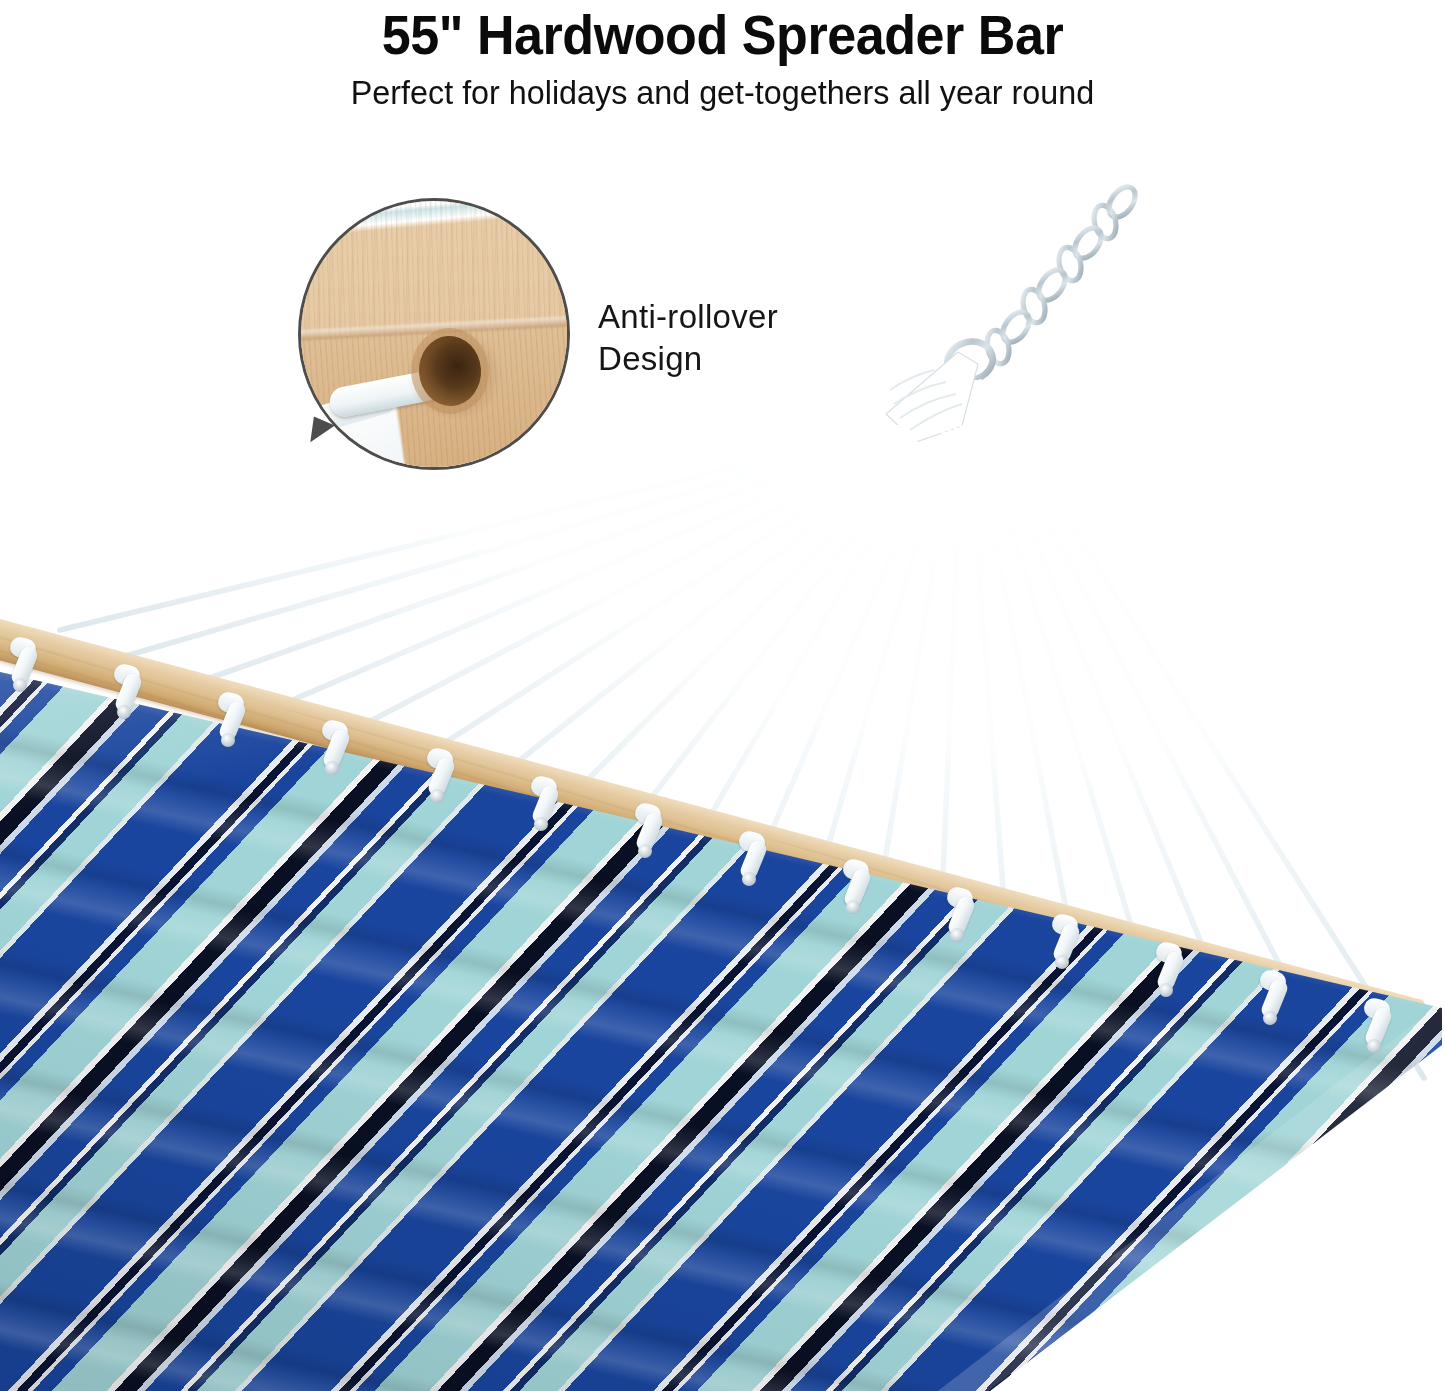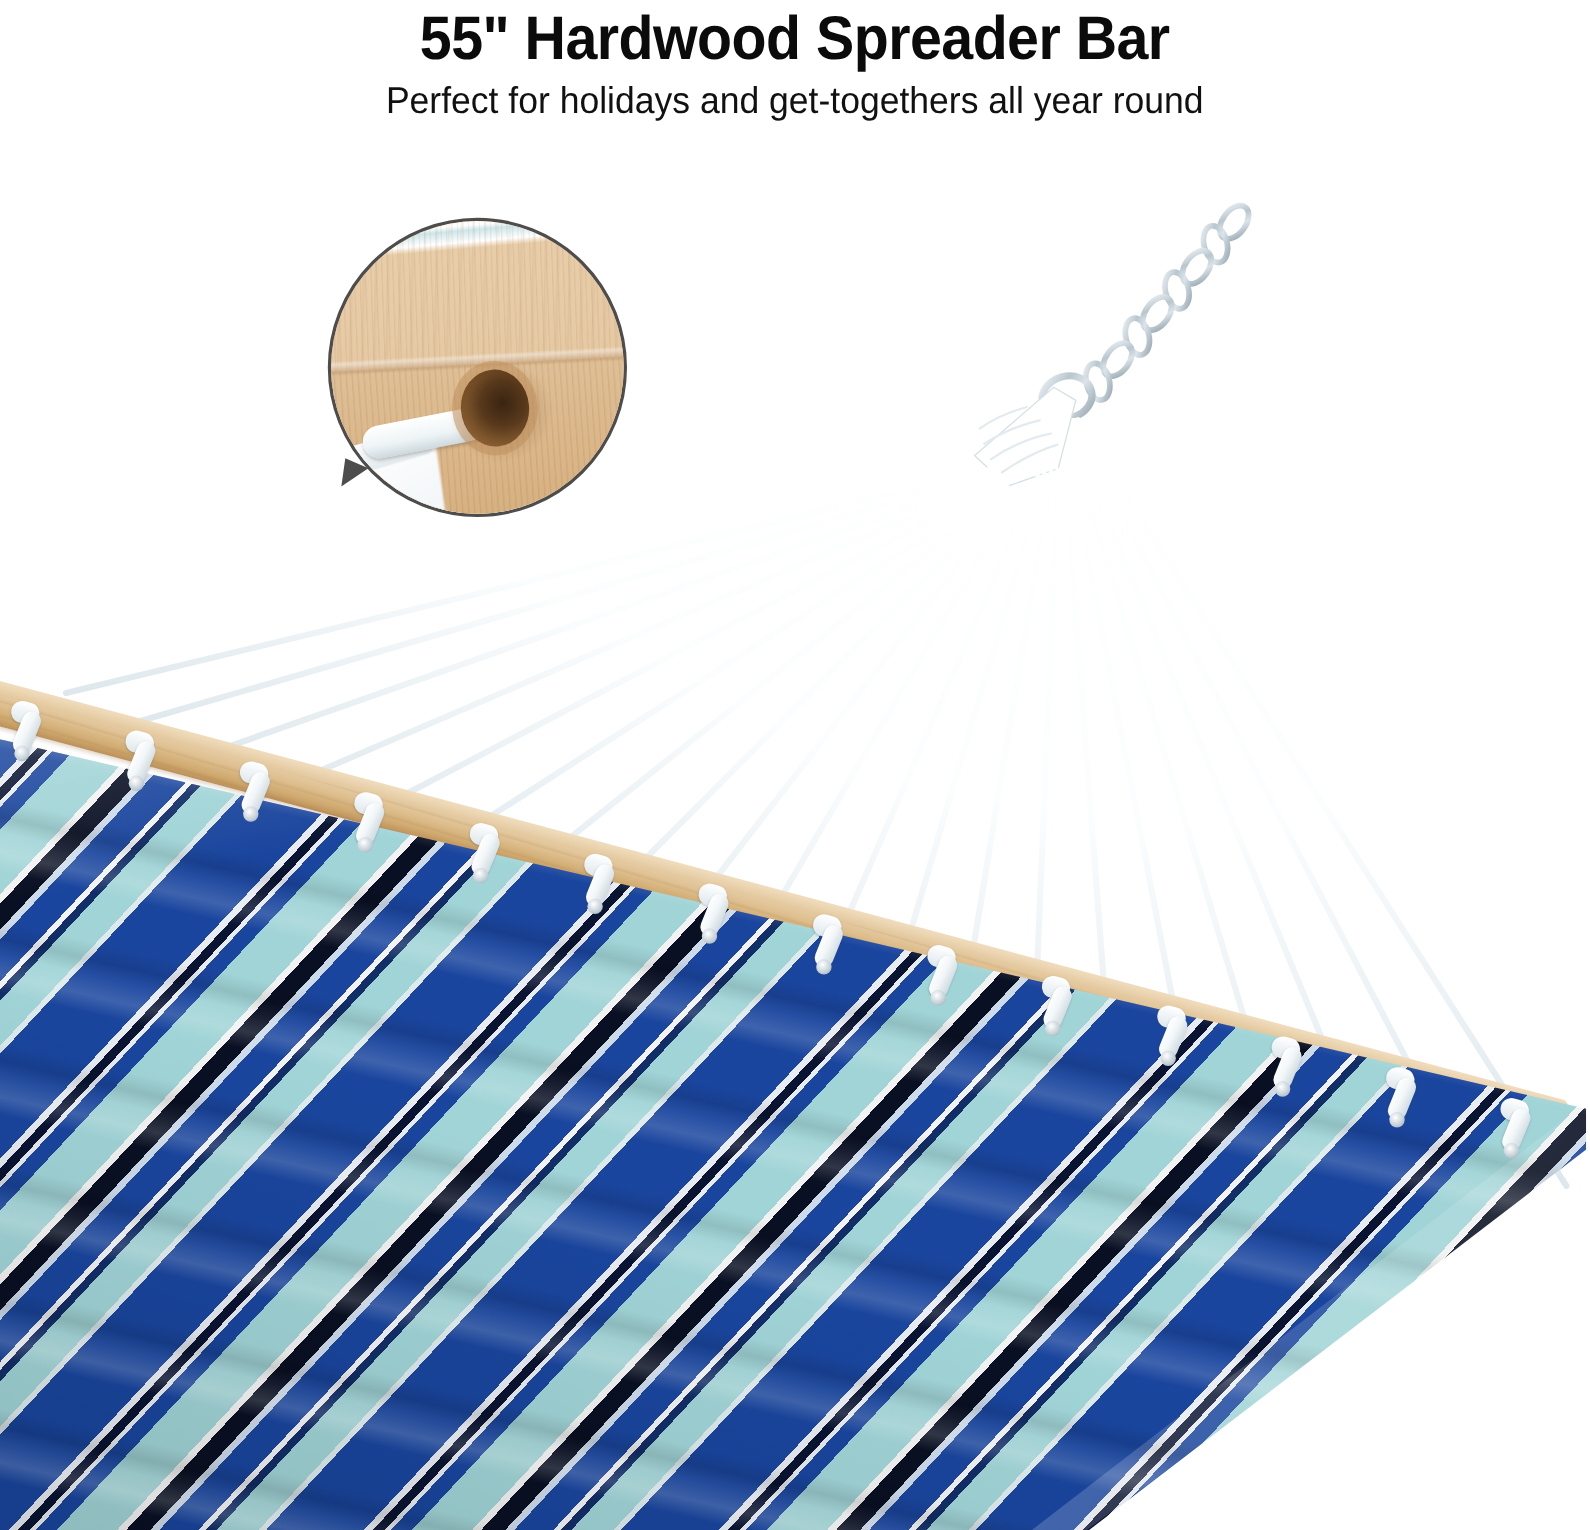--- a/index.html
+++ b/index.html
@@ -292,14 +292,18 @@
     <div class="lowgrain"></div>
     <div class="edgeline"></div>
     <div class="whiteblob"></div>
     <div class="rope-in2"></div>
     <div class="rope-in"></div>
     <div class="holeshade"></div>
     <div class="hole"></div>
   </div>
   <div id="callout-pointer"></div>
 
+  <div id="callout-label" class="nosel">
+    <div>Anti-rollover</div>
+    <div>Design</div>
+  </div>
 
 </div>
 
 </body></html>

